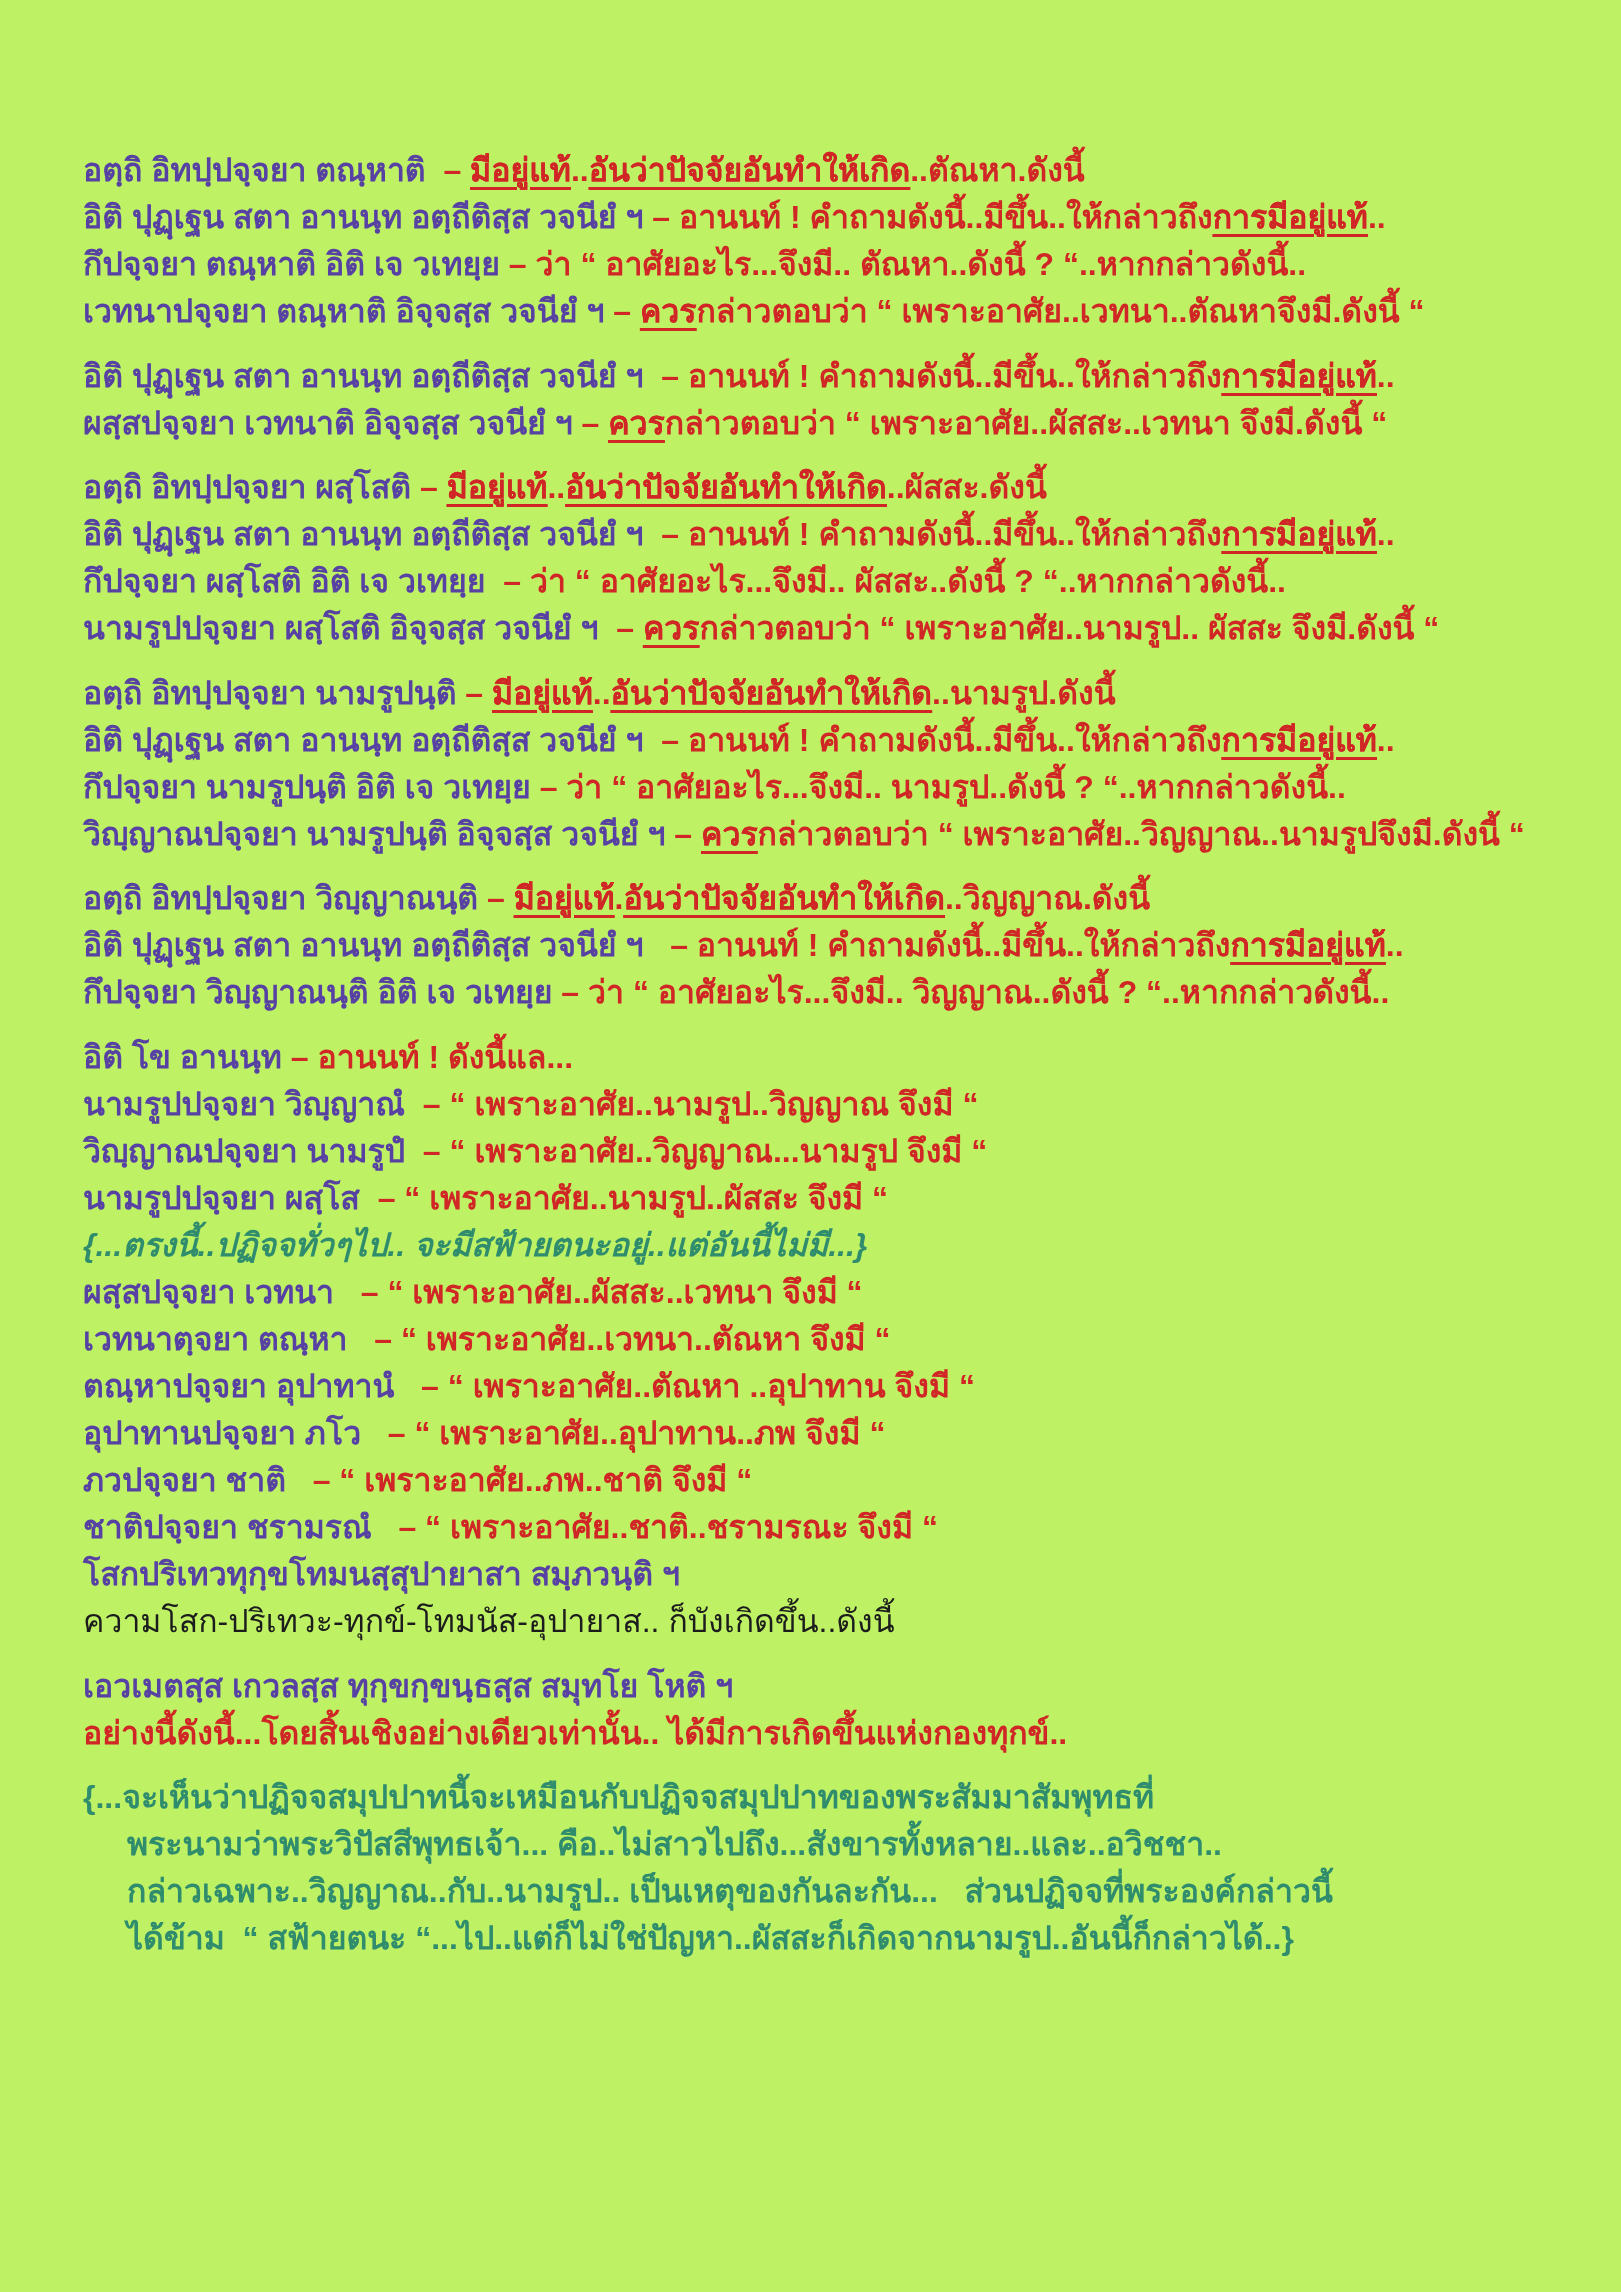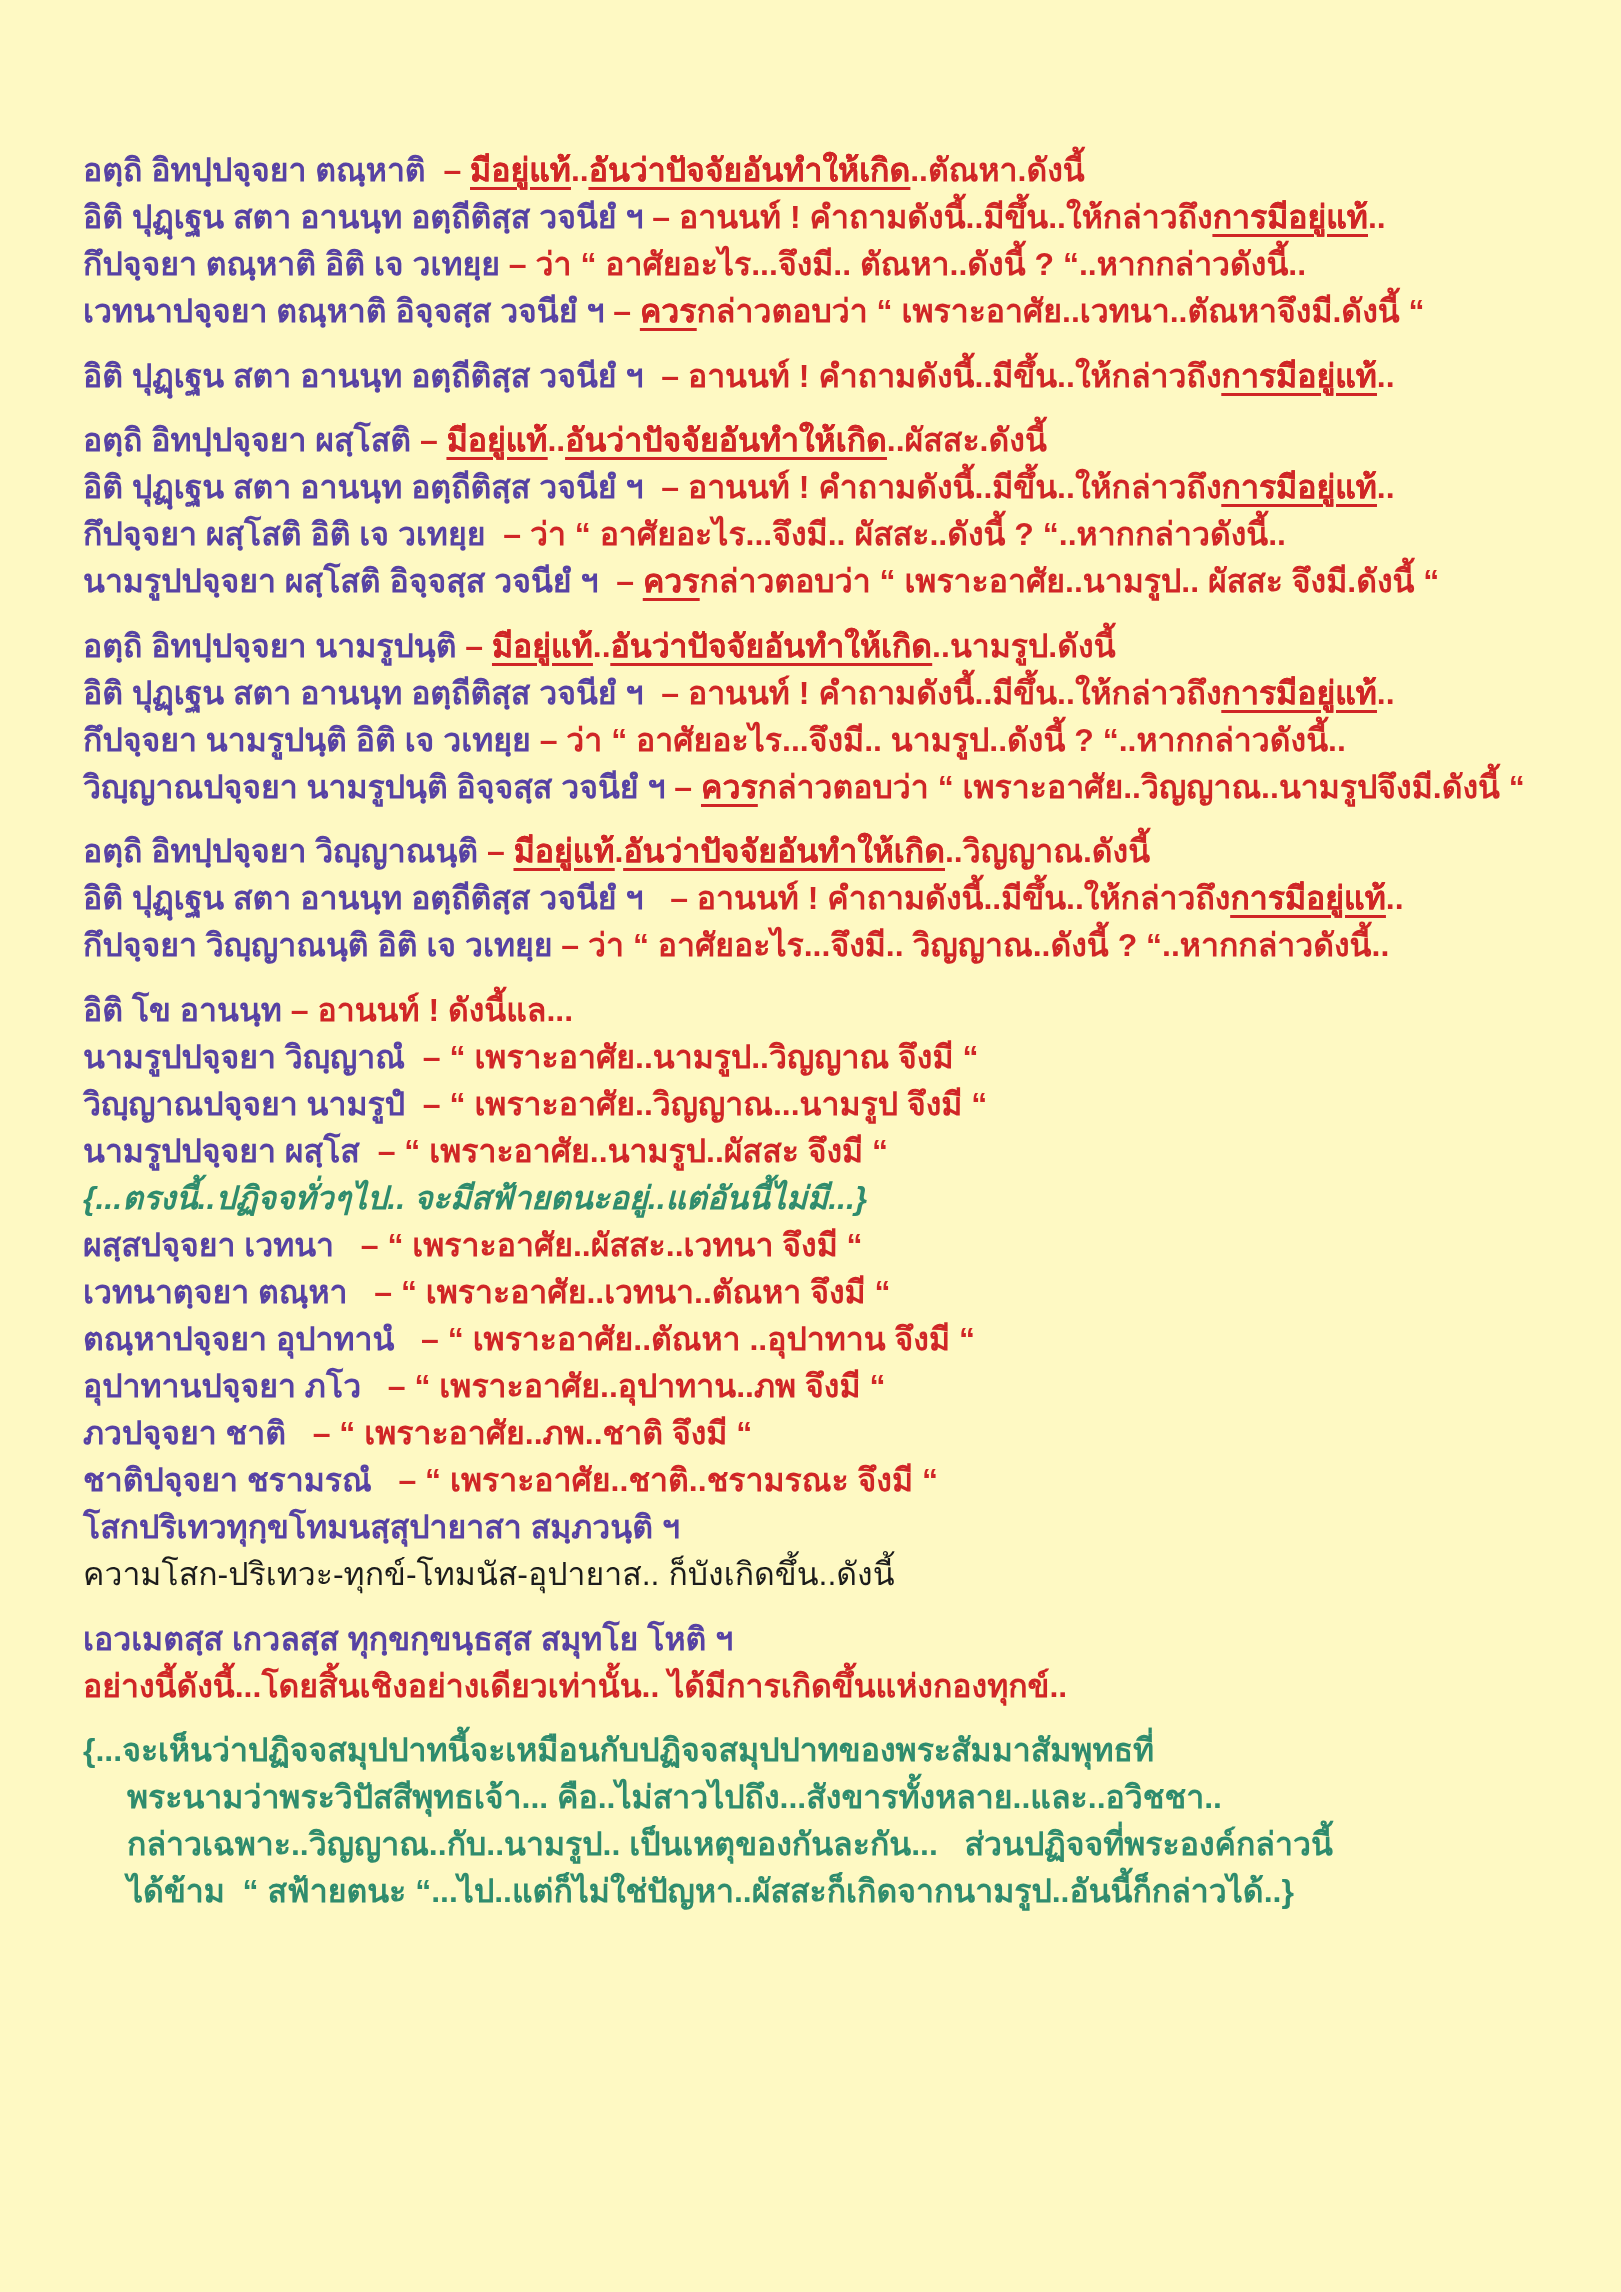--- a/index.html
+++ b/index.html
@@ -4,21 +4,21 @@
 <style>
   html,body{margin:0;padding:0;background:#ffffff;}
   body{width:1621px;height:2293px;overflow:hidden;}
   .page{
     box-sizing:border-box;
     width:1621px;height:2293px;
     padding:147px 29px 11px 83px;
     font-family:"Liberation Sans","DejaVu Sans",sans-serif;
     font-weight:bold;
     font-size:32px;
-    background:#fef9c3;
+    background:#bef264;
   }
   .block{margin:0 0 17.6px 0;}
   .line{white-space:pre;line-height:47px;height:47px;}
   .indent{padding-left:44px;}
   .seg-pali{color:#5742a3;}
   .seg-red{color:#d02626;}
   .seg-em{color:#d02626;text-decoration:underline;text-underline-offset:5.9px;text-shadow:0 0 0.6px #d02626;}
   .seg-green{color:#2f8c6d;}
   .seg-green-italic{color:#2f8c6d;font-style:italic;}
   .seg-black{color:#1c1c1c;font-weight:normal;}
@@ -29,20 +29,21 @@
 <div class="page">
   <main id="document-body">
       <div class="block">
         <div class="line"><span class="seg-pali">อตฺถิ อิทปฺปจฺจยา ตณฺหาติ  </span><span class="seg-red">– </span><span class="seg-em">มีอยู่แท้</span><span class="seg-red">..</span><span class="seg-em">อันว่าปัจจัยอันทำให้เกิด</span><span class="seg-red">..ตัณหา.ดังนี้</span></div>
         <div class="line"><span class="seg-pali">อิติ ปุฏฺเฐน สตา อานนฺท อตฺถีติสฺส วจนียํ ฯ </span><span class="seg-red">– อานนท์ ! คำถามดังนี้..มีขึ้น..ให้กล่าวถึง</span><span class="seg-em">การมีอยู่แท้</span><span class="seg-red">..</span></div>
         <div class="line"><span class="seg-pali">กึปจฺจยา ตณฺหาติ อิติ เจ วเทยฺย </span><span class="seg-red">– ว่า “ อาศัยอะไร...จึงมี.. ตัณหา..ดังนี้ ? “..หากกล่าวดังนี้..</span></div>
         <div class="line"><span class="seg-pali">เวทนาปจฺจยา ตณฺหาติ อิจฺจสฺส วจนียํ ฯ </span><span class="seg-red">– </span><span class="seg-em">ควร</span><span class="seg-red">กล่าวตอบว่า “ เพราะอาศัย..เวทนา..ตัณหาจึงมี.ดังนี้ “</span></div>
       </div>
       <div class="block">
         <div class="line"><span class="seg-pali">อิติ ปุฏฺเฐน สตา อานนฺท อตฺถีติสฺส วจนียํ ฯ  </span><span class="seg-red">– อานนท์ ! คำถามดังนี้..มีขึ้น..ให้กล่าวถึง</span><span class="seg-em">การมีอยู่แท้</span><span class="seg-red">..</span></div>
+        <div class="line"><span class="seg-pali">ผสฺสปจฺจยา เวทนาติ อิจฺจสฺส วจนียํ ฯ </span><span class="seg-red">– </span><span class="seg-em">ควร</span><span class="seg-red">กล่าวตอบว่า “ เพราะอาศัย..ผัสสะ..เวทนา จึงมี.ดังนี้ “</span></div>
       </div>
       <div class="block">
         <div class="line"><span class="seg-pali">อตฺถิ อิทปฺปจฺจยา ผสฺโสติ </span><span class="seg-red">– </span><span class="seg-em">มีอยู่แท้</span><span class="seg-red">..</span><span class="seg-em">อันว่าปัจจัยอันทำให้เกิด</span><span class="seg-red">..ผัสสะ.ดังนี้</span></div>
         <div class="line"><span class="seg-pali">อิติ ปุฏฺเฐน สตา อานนฺท อตฺถีติสฺส วจนียํ ฯ  </span><span class="seg-red">– อานนท์ ! คำถามดังนี้..มีขึ้น..ให้กล่าวถึง</span><span class="seg-em">การมีอยู่แท้</span><span class="seg-red">..</span></div>
         <div class="line"><span class="seg-pali">กึปจฺจยา ผสฺโสติ อิติ เจ วเทยฺย  </span><span class="seg-red">– ว่า “ อาศัยอะไร...จึงมี.. ผัสสะ..ดังนี้ ? “..หากกล่าวดังนี้..</span></div>
         <div class="line"><span class="seg-pali">นามรูปปจฺจยา ผสฺโสติ อิจฺจสฺส วจนียํ ฯ  </span><span class="seg-red">– </span><span class="seg-em">ควร</span><span class="seg-red">กล่าวตอบว่า “ เพราะอาศัย..นามรูป.. ผัสสะ จึงมี.ดังนี้ “</span></div>
       </div>
       <div class="block">
         <div class="line"><span class="seg-pali">อตฺถิ อิทปฺปจฺจยา นามรูปนฺติ </span><span class="seg-red">– </span><span class="seg-em">มีอยู่แท้</span><span class="seg-red">..</span><span class="seg-em">อันว่าปัจจัยอันทำให้เกิด</span><span class="seg-red">..นามรูป.ดังนี้</span></div>
         <div class="line"><span class="seg-pali">อิติ ปุฏฺเฐน สตา อานนฺท อตฺถีติสฺส วจนียํ ฯ  </span><span class="seg-red">– อานนท์ ! คำถามดังนี้..มีขึ้น..ให้กล่าวถึง</span><span class="seg-em">การมีอยู่แท้</span><span class="seg-red">..</span></div>

